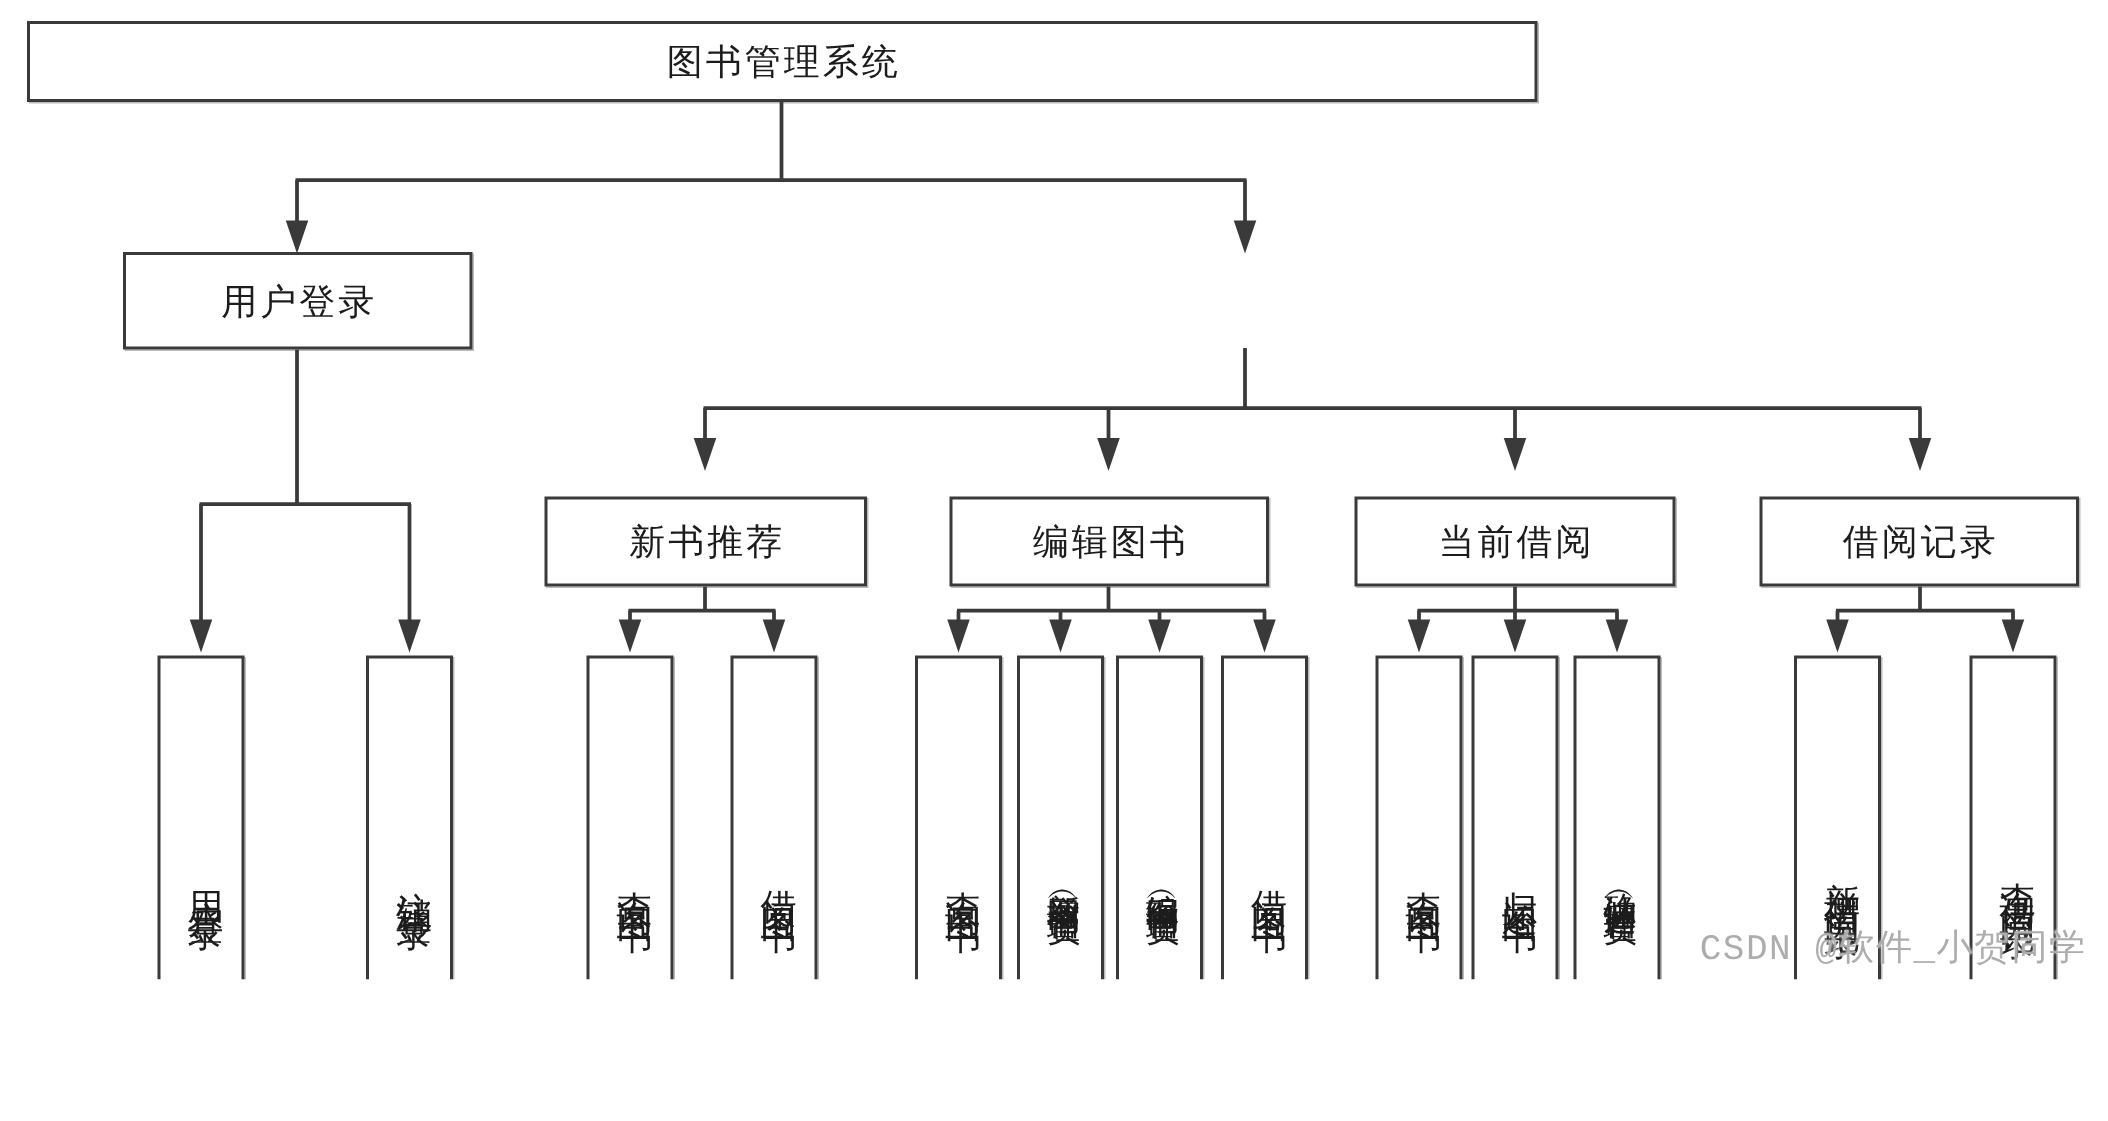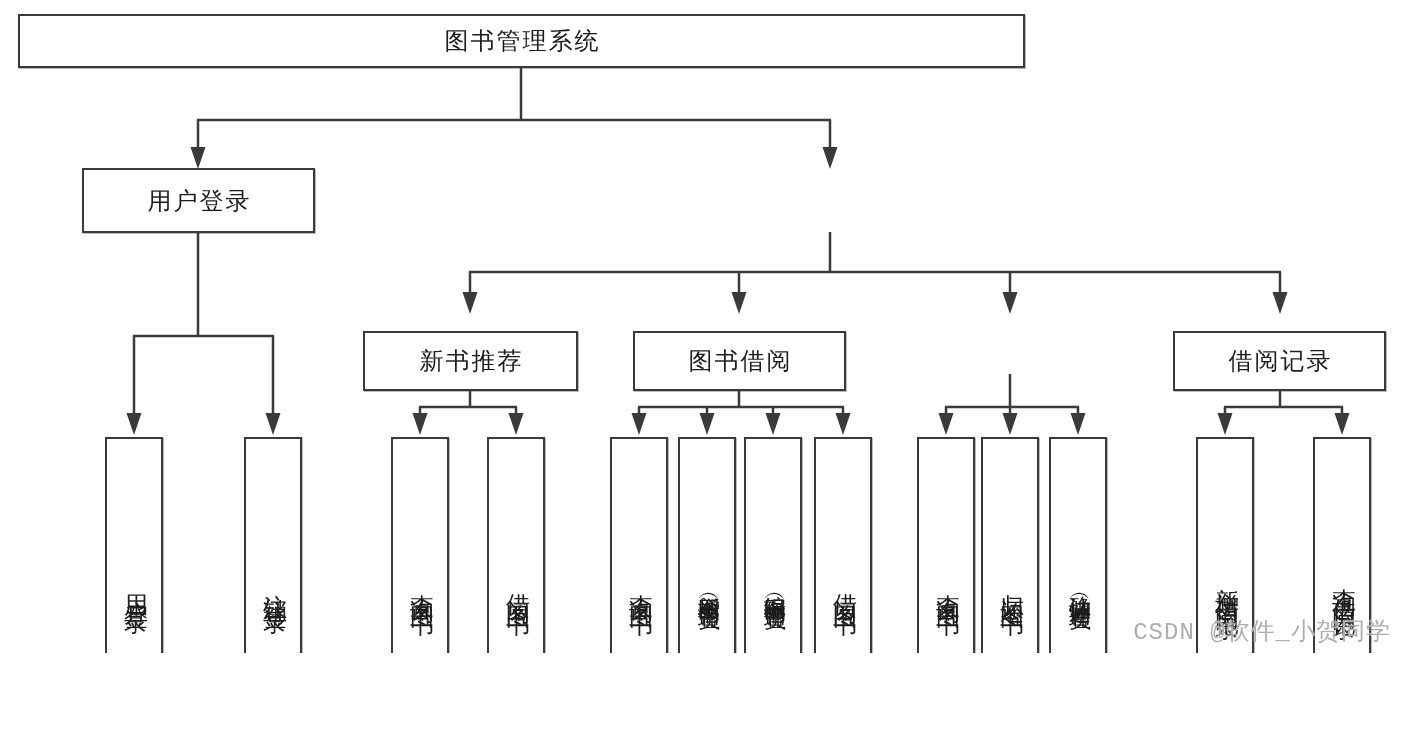--- a/index.html
+++ b/index.html
@@ -131,21 +131,24 @@
   </div>
 
   <div class="node lvl2a">
     <span class="h-label">用户登录</span>
   </div>
 
   <div class="node lvl3 m1">
     <span class="h-label">新书推荐</span>
   </div>
   <div class="node lvl3 m2">
-    <span class="h-label">图书借阅</span>
+    <span class="h-label">编辑图书</span>
+  </div>
+  <div class="node lvl3 m3">
+    <span class="h-label">当前借阅</span>
   </div>
   <div class="node lvl3 m4">
     <span class="h-label">借阅记录</span>
   </div>
 
   <div class="node leaf a1">
     <span>用户登录</span>
   </div>
   <div class="node leaf a2">
     <span>注销登录</span>

